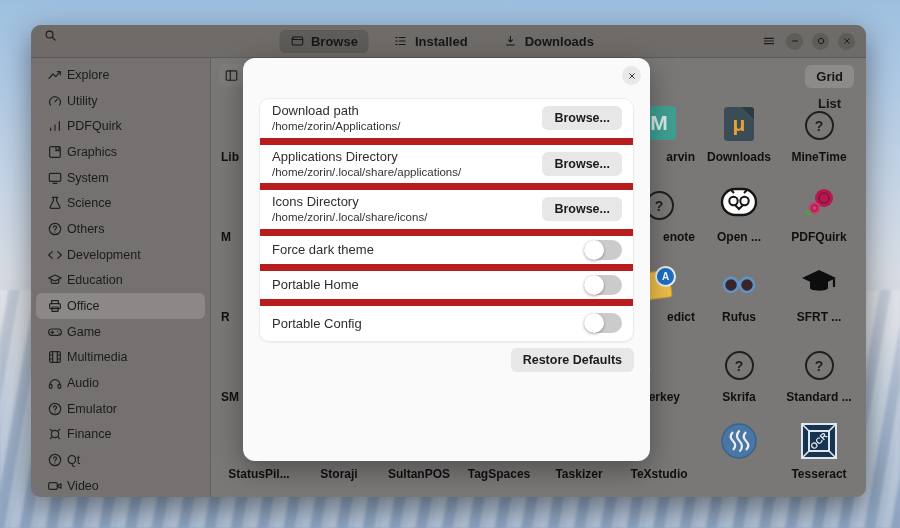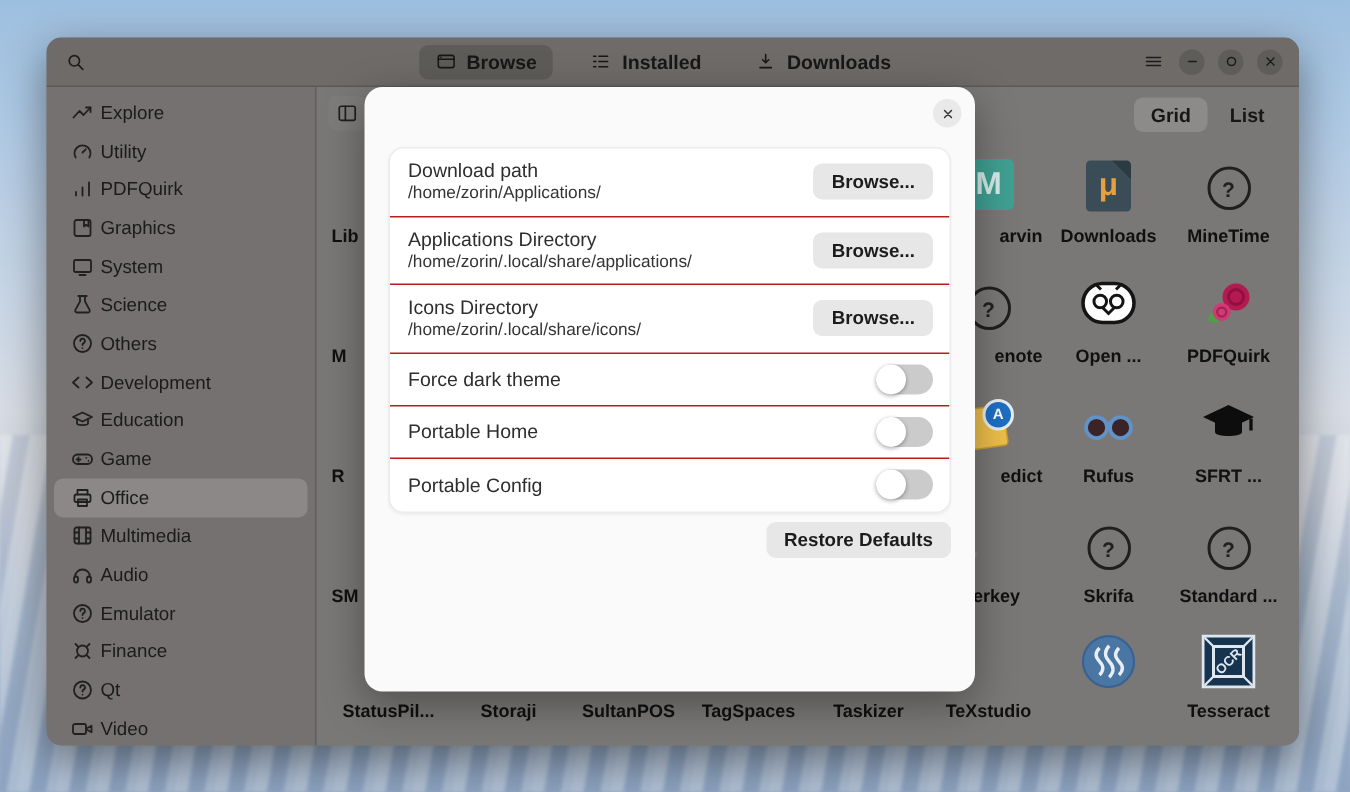--- a/index.html
+++ b/index.html
@@ -8,21 +8,21 @@
   .wallpaper{position:absolute;inset:0;
     background:linear-gradient(180deg,#9dbfdf 0%,#aec9e4 15%,#c6d5e6 35%,#d8dde5 52%,#cfd3dc 62%,#b4c2d4 75%,#9fb2ca 88%,#93a9c5 100%);}
   .wallpaper .dunes{position:absolute;left:0;right:0;top:55%;bottom:0;opacity:.35;
     background:repeating-linear-gradient(100deg,rgba(255,255,255,.8) 0 7px,rgba(110,135,170,.5) 10px 18px,rgba(255,255,255,.6) 21px 26px);
     filter:blur(1px);}
   
   .window{position:absolute;left:31px;top:25px;width:835px;height:472px;
     border-radius:10px;overflow:hidden;background:var(--content-bg);
     box-shadow:0 10px 30px rgba(0,0,0,.45);}
   .headerbar{position:absolute;left:0;top:0;right:0;height:32px;background:var(--headerbar);
-    border-bottom:1px solid #5c5a58;display:flex;align-items:center;}
+    border-bottom:1px solid #5c5a58;display:flex;}
   .hb-search{margin-left:9px;width:20px;height:20px;display:flex;align-items:center;justify-content:center;color:#1d1d1d;}
   .tabs{position:absolute;left:50%;top:0;height:32px;transform:translateX(-52%);
     display:flex;align-items:center;gap:14px;}
   .tab{display:flex;align-items:center;gap:7px;padding:4px 11px;border-radius:6px;
     color:#171717;font-size:13px;font-weight:700;white-space:nowrap;}
   .tab.active{background:var(--tab-active);}
   .tab svg{flex:0 0 auto;}
   .win-controls{margin-left:auto;display:flex;align-items:center;gap:9px;margin-right:11px;}
   .win-btn{width:17px;height:17px;border-radius:50%;background:#5f5d5a;display:flex;
     align-items:center;justify-content:center;color:#1c1c1c;}
@@ -31,39 +31,39 @@
   .sidebar{position:absolute;left:0;top:33px;bottom:0;width:180px;background:var(--sidebar);
     border-right:1px solid #615f5e;padding-top:4px;box-sizing:border-box;}
   .side-item{height:25.7px;display:flex;align-items:center;gap:4px;margin:0 5px;
     padding:0 11px;border-radius:6px;color:#1b1b1b;font-size:12.5px;}
   .side-item.selected{background:var(--selection);}
   .side-item .s-ico{width:16px;height:16px;display:flex;align-items:center;justify-content:center;color:#202020;}
   
   .content{position:absolute;left:181px;top:33px;right:0;bottom:0;background:var(--content-bg);}
   .sb-toggle{position:absolute;left:7px;top:6px;width:25px;height:23px;border-radius:5px;
     background:#7e7c7b;display:flex;align-items:center;justify-content:center;color:#1e1e1e;}
-  .view-toggle{position:absolute;top:7px;right:12px;display:flex;align-items:center;gap:4px;}
+  .view-toggle{position:absolute;top:7px;right:12px;display:flex;align-items:center;gap:4px;flex-direction:column;}
   .vt-btn{padding:4px 11px;border-radius:6px;font-size:13px;font-weight:700;color:#161616;}
   .vt-btn.active{background:#8d8b8a;}
   .app-cell{position:absolute;width:80px;height:72px;display:flex;flex-direction:column;align-items:center;}
   .app-icon{height:36px;display:flex;align-items:flex-start;justify-content:center;}
   .app-label{margin-top:8px;font-size:12px;font-weight:600;color:#101010;white-space:nowrap;}
   .app-label.align-left{align-self:flex-start;padding-left:2px;}
   .app-label.align-right{align-self:flex-end;padding-right:4px;}
   .q-circle{width:25px;height:25px;margin-top:5px;border:2px solid #1f1f1f;border-radius:50%;
     color:#1f1f1f;font-size:14px;font-weight:700;display:flex;align-items:center;justify-content:center;}
   
   .dialog{position:absolute;left:212px;top:33px;width:407px;height:403px;background:var(--dialog-bg);
     border-radius:12px;box-shadow:0 8px 28px rgba(0,0,0,.35);z-index:10;}
   .dlg-close{position:absolute;top:8px;right:9px;width:19px;height:19px;border-radius:50%;
     background:#e9e9e9;color:#333;display:flex;align-items:center;justify-content:center;}
   .card{position:absolute;left:16px;right:16px;top:40px;background:var(--card-bg);
     border:1px solid #ececec;border-radius:10px;box-shadow:0 1px 2px rgba(0,0,0,.05);overflow:hidden;}
   .card-row{display:flex;align-items:center;padding:0 11px 0 12px;box-sizing:border-box;}
-  .card-row:not(:last-child){border-bottom:1px solid #b91c1c;}
+  .card-row:not(:last-child){border-bottom:7px solid #b91c1c;}
   .card-row.path{height:45.5px;}
   .card-row.switchrow{height:35px;}
   .row-texts{flex:1;min-width:0;}
   .row-title{font-size:13px;color:#2e2e2e;line-height:16px;}
   .row-value{font-size:11.5px;color:#343434;line-height:14px;}
   .switch-label{flex:1;font-size:13px;color:#2e2e2e;}
   .btn{background:var(--button-bg);border:none;border-radius:6px;padding:5px 12px;
     font-family:inherit;font-size:12.5px;font-weight:700;color:#1c1c1c;}
   .toggle{width:38px;height:20px;border-radius:10px;background:var(--toggle-track);position:relative;flex:0 0 auto;}
   .toggle .knob{position:absolute;left:0;top:0;width:20px;height:20px;border-radius:50%;
@@ -220,38 +220,38 @@
       </div>
       <div class="side-item">
         <span class="s-ico">
           <svg width="16" height="16" viewBox="0 0 24 24" fill="none" stroke="currentColor" stroke-width="1.8" stroke-linecap="round" stroke-linejoin="round">
             <path d="M12 4.5L2.5 9 12 13.5 21.5 9 12 4.5z"></path>
             <path d="M6.5 11v4.6c0 2 11 2 11 0V11"></path>
           </svg>
         </span>
         <span>Education</span>
       </div>
-      <div class="side-item">
-        <span class="s-ico">
-          <svg width="16" height="16" viewBox="0 0 24 24" fill="none" stroke="currentColor" stroke-width="1.8" stroke-linecap="round" stroke-linejoin="round">
-            <rect x="2.5" y="7.5" width="19" height="9.5" rx="4.5"></rect>
-            <path d="M8 10.5v4M6 12.5h4M15.8 10.8h.01M18 13.8h.01"></path>
-          </svg>
-        </span>
-        <span>Game</span>
-      </div>
       <div class="side-item selected">
         <span class="s-ico">
           <svg width="16" height="16" viewBox="0 0 24 24" fill="none" stroke="currentColor" stroke-width="1.8" stroke-linecap="round" stroke-linejoin="round">
             <path d="M7 8.5V4h10v4.5"></path>
             <rect x="4" y="8.5" width="16" height="7.5" rx="1.5"></rect>
             <rect x="7.5" y="13.5" width="9" height="6.5"></rect>
           </svg>
         </span>
         <span>Office</span>
+      </div>
+      <div class="side-item">
+        <span class="s-ico">
+          <svg width="16" height="16" viewBox="0 0 24 24" fill="none" stroke="currentColor" stroke-width="1.8" stroke-linecap="round" stroke-linejoin="round">
+            <rect x="2.5" y="7.5" width="19" height="9.5" rx="4.5"></rect>
+            <path d="M8 10.5v4M6 12.5h4M15.8 10.8h.01M18 13.8h.01"></path>
+          </svg>
+        </span>
+        <span>Game</span>
       </div>
       <div class="side-item">
         <span class="s-ico">
           <svg width="16" height="16" viewBox="0 0 24 24" fill="none" stroke="currentColor" stroke-width="1.8" stroke-linecap="round" stroke-linejoin="round">
             <rect x="4" y="4" width="16" height="16" rx="2"></rect>
             <path d="M8.5 4v16M15.5 4v16M4 9h4.5M4 15h4.5M15.5 9H20M15.5 15H20"></path>
           </svg>
         </span>
         <span>Multimedia</span>
       </div>

